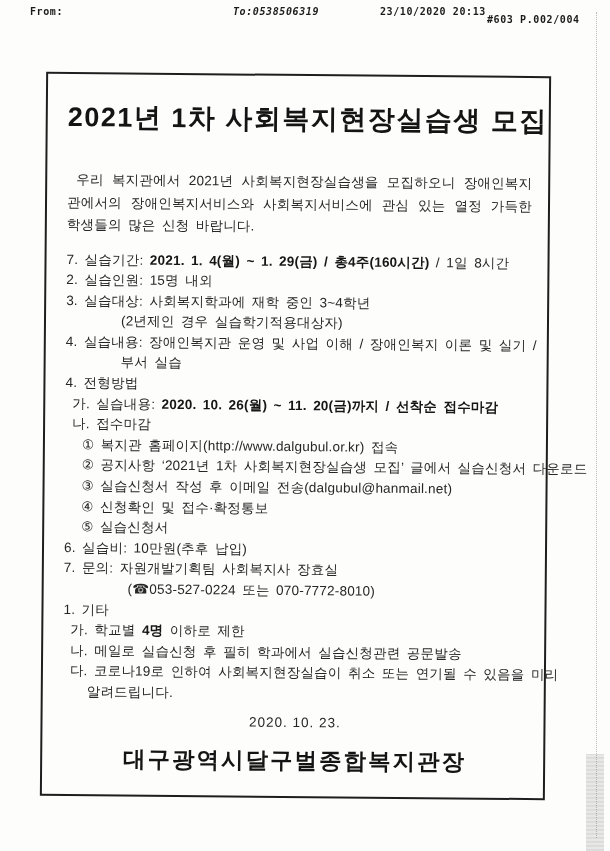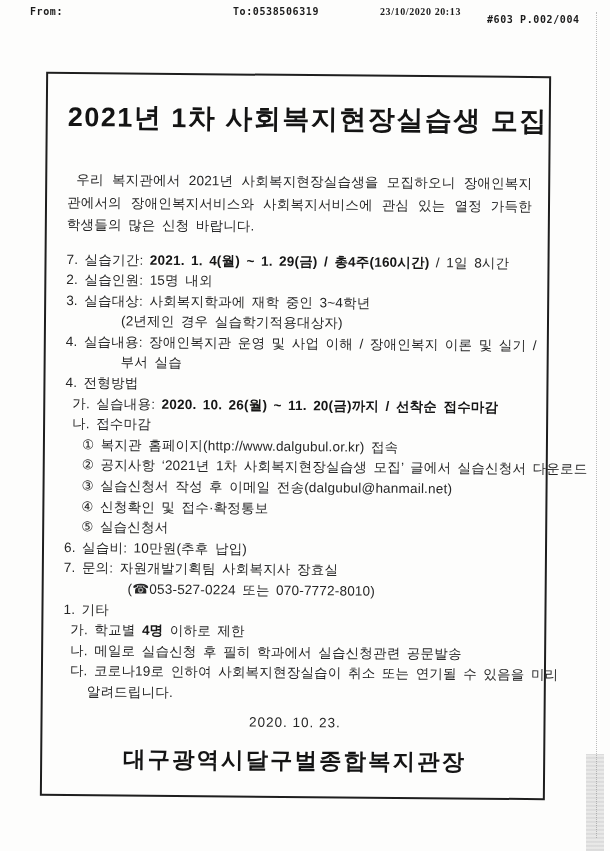--- a/index.html
+++ b/index.html
@@ -18,22 +18,22 @@
     top: 6px; left: 0; right: 12px;
     height: 14px;
     font-family: "DejaVu Sans Mono", monospace;
     font-size: 10px;
     font-weight: bold;
     color: #1b1b1b;
     letter-spacing: 0.6px;
   }
   .fax-header span { position: absolute; white-space: nowrap; }
   .fax-from     { left: 30px; }
-  .fax-to       { left: 233px; }
-  .fax-datetime { left: 380px; font-family: Liberation Serif, serif; }
+  .fax-to       { left: 233px; font-style: italic; }
+  .fax-datetime { left: 380px; }
   .fax-pageinfo { left: 487px; margin-top: 8px; }
 
   
   .doc-frame {
     position: absolute;
     left: 43px; top: 74px;
     width: 505px; height: 724px;
     border: 2px solid #1e1e1e;
     transform: rotate(0.5deg);
     background: #fdfdfc;

